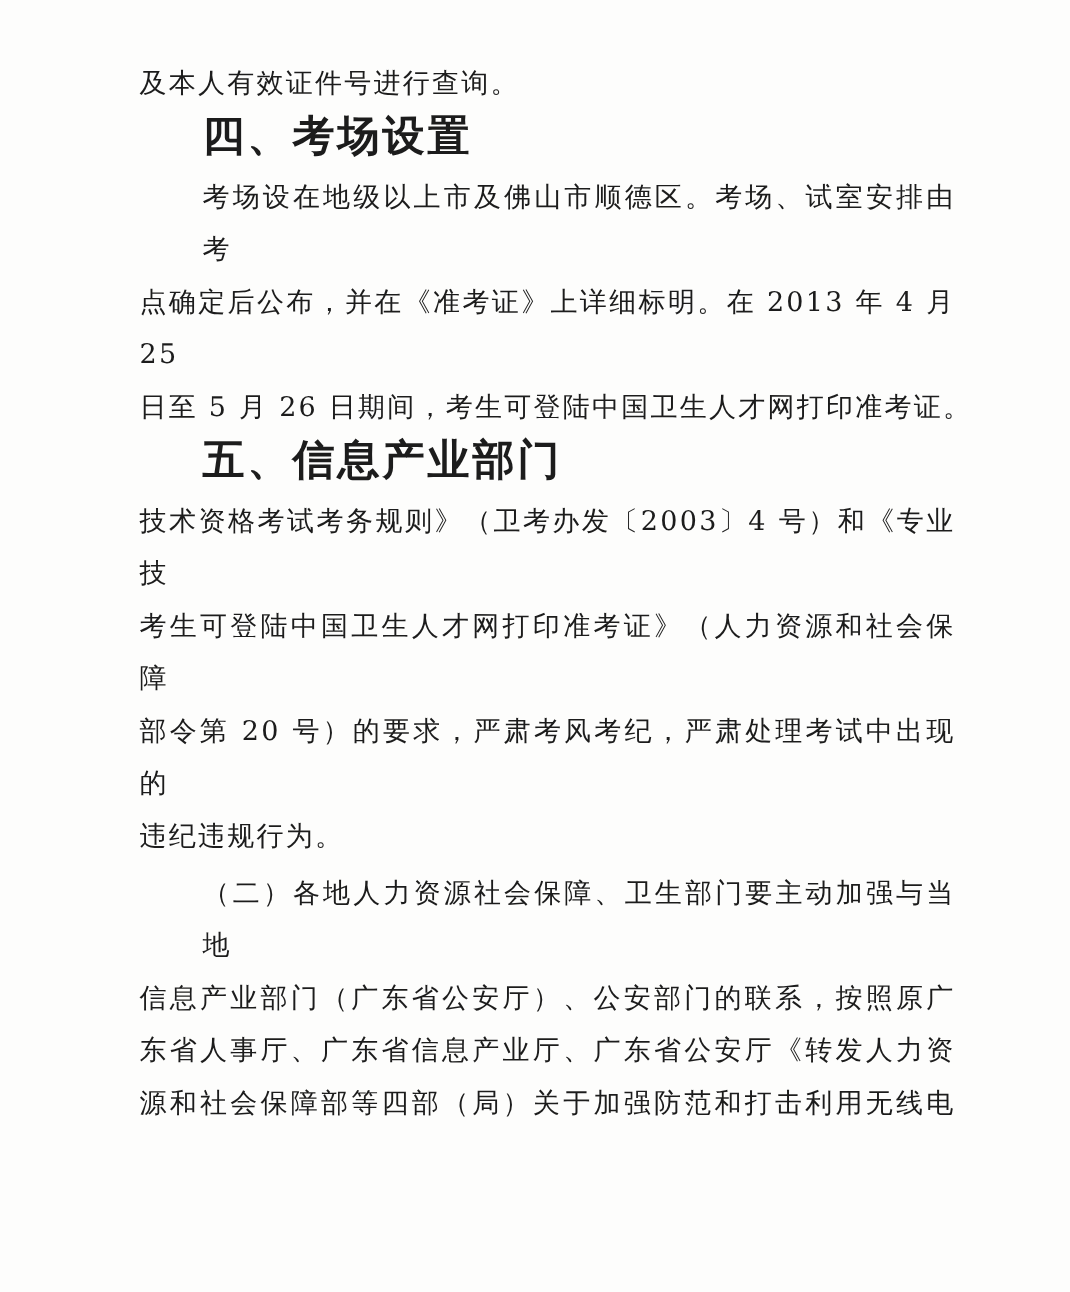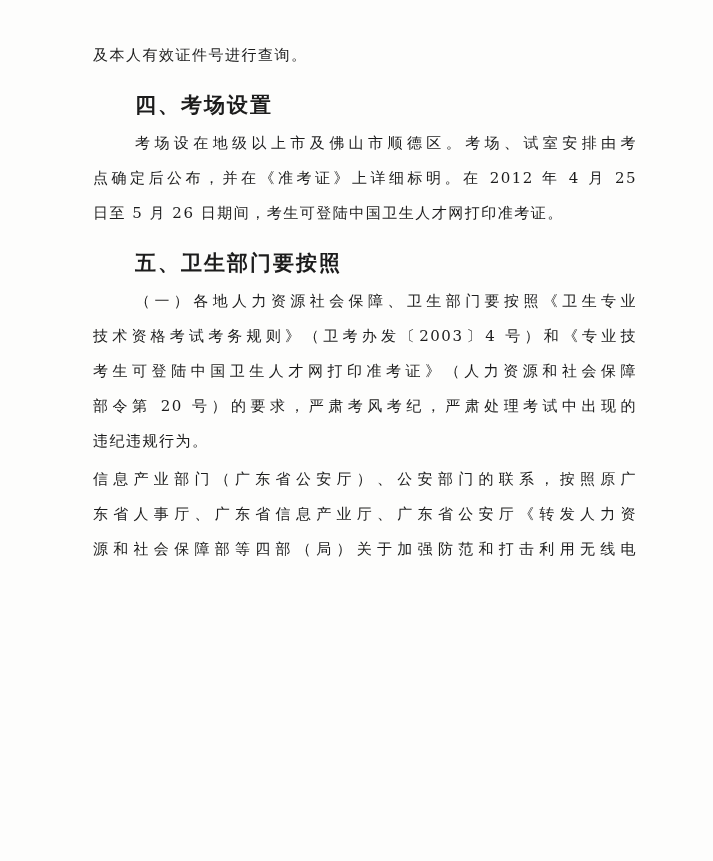--- a/index.html
+++ b/index.html
@@ -18,73 +18,73 @@
     overflow: hidden;
     box-sizing: border-box;
   }
   .text-block {
     position: absolute;
     left: 93px;
     right: 76px;
     top: 38px;
   }
   .line {
-    font-size: 15px;
+    font-size: 18px;
     line-height: 35px;
     letter-spacing: 1.5px;
     white-space: nowrap;
   }
   .fill {
     white-space: normal;
     text-align: justify;
     text-align-last: justify;
   }
   .indent {
     padding-left: 42px;
   }
   .heading {
-    font-family: Liberation Serif, serif;
+    font-family: Liberation Mono, monospace;
     font-weight: 700;
-    font-size: 21px;
+    font-size: 28px;
     line-height: 35px;
     letter-spacing: 2px;
     padding-left: 42px;
-    margin-top: 15px;
+    margin-top: 3px;
   }
   .para {
     margin-top: 3px;
   }
 </style>
 </head>
 <body>
 
 <div class="page">
   <div class="text-block">
 
     <div class="line">及本人有效证件号进行查询。</div>
 
     <div class="heading">四、考场设置</div>
 
     <div class="para">
       <div class="line fill indent">考场设在地级以上市及佛山市顺德区。考场、试室安排由考</div>
-      <div class="line fill">点确定后公布，并在《准考证》上详细标明。在 2012 年 4 月 25</div>
+      <div class="line fill">点确定后公布，并在《准考证》上详细标明。在 2013 年 4 月 25</div>
       <div class="line">日至 5 月 26 日期间，考生可登陆中国卫生人才网打印准考证。</div>
     </div>
 
-    <div class="heading">五、卫生部门要按照</div>
+    <div class="heading">五、信息产业部门</div>
 
     <div class="para">
-      <div class="line fill indent">（一）各地人力资源社会保障、卫生部门要按照《卫生专业</div>
       <div class="line fill">技术资格考试考务规则》（卫考办发〔2003〕4 号）和《专业技</div>
       <div class="line fill">考生可登陆中国卫生人才网打印准考证》（人力资源和社会保障</div>
       <div class="line fill">部令第 20 号）的要求，严肃考风考纪，严肃处理考试中出现的</div>
       <div class="line">违纪违规行为。</div>
     </div>
 
     <div class="para">
+      <div class="line fill indent">（二）各地人力资源社会保障、卫生部门要主动加强与当地</div>
       <div class="line fill">信息产业部门（广东省公安厅）、公安部门的联系，按照原广</div>
       <div class="line fill">东省人事厅、广东省信息产业厅、广东省公安厅《转发人力资</div>
       <div class="line fill">源和社会保障部等四部（局）关于加强防范和打击利用无线电</div>
 
     </div>
 
   </div>
 </div>
 
 </body></html>

